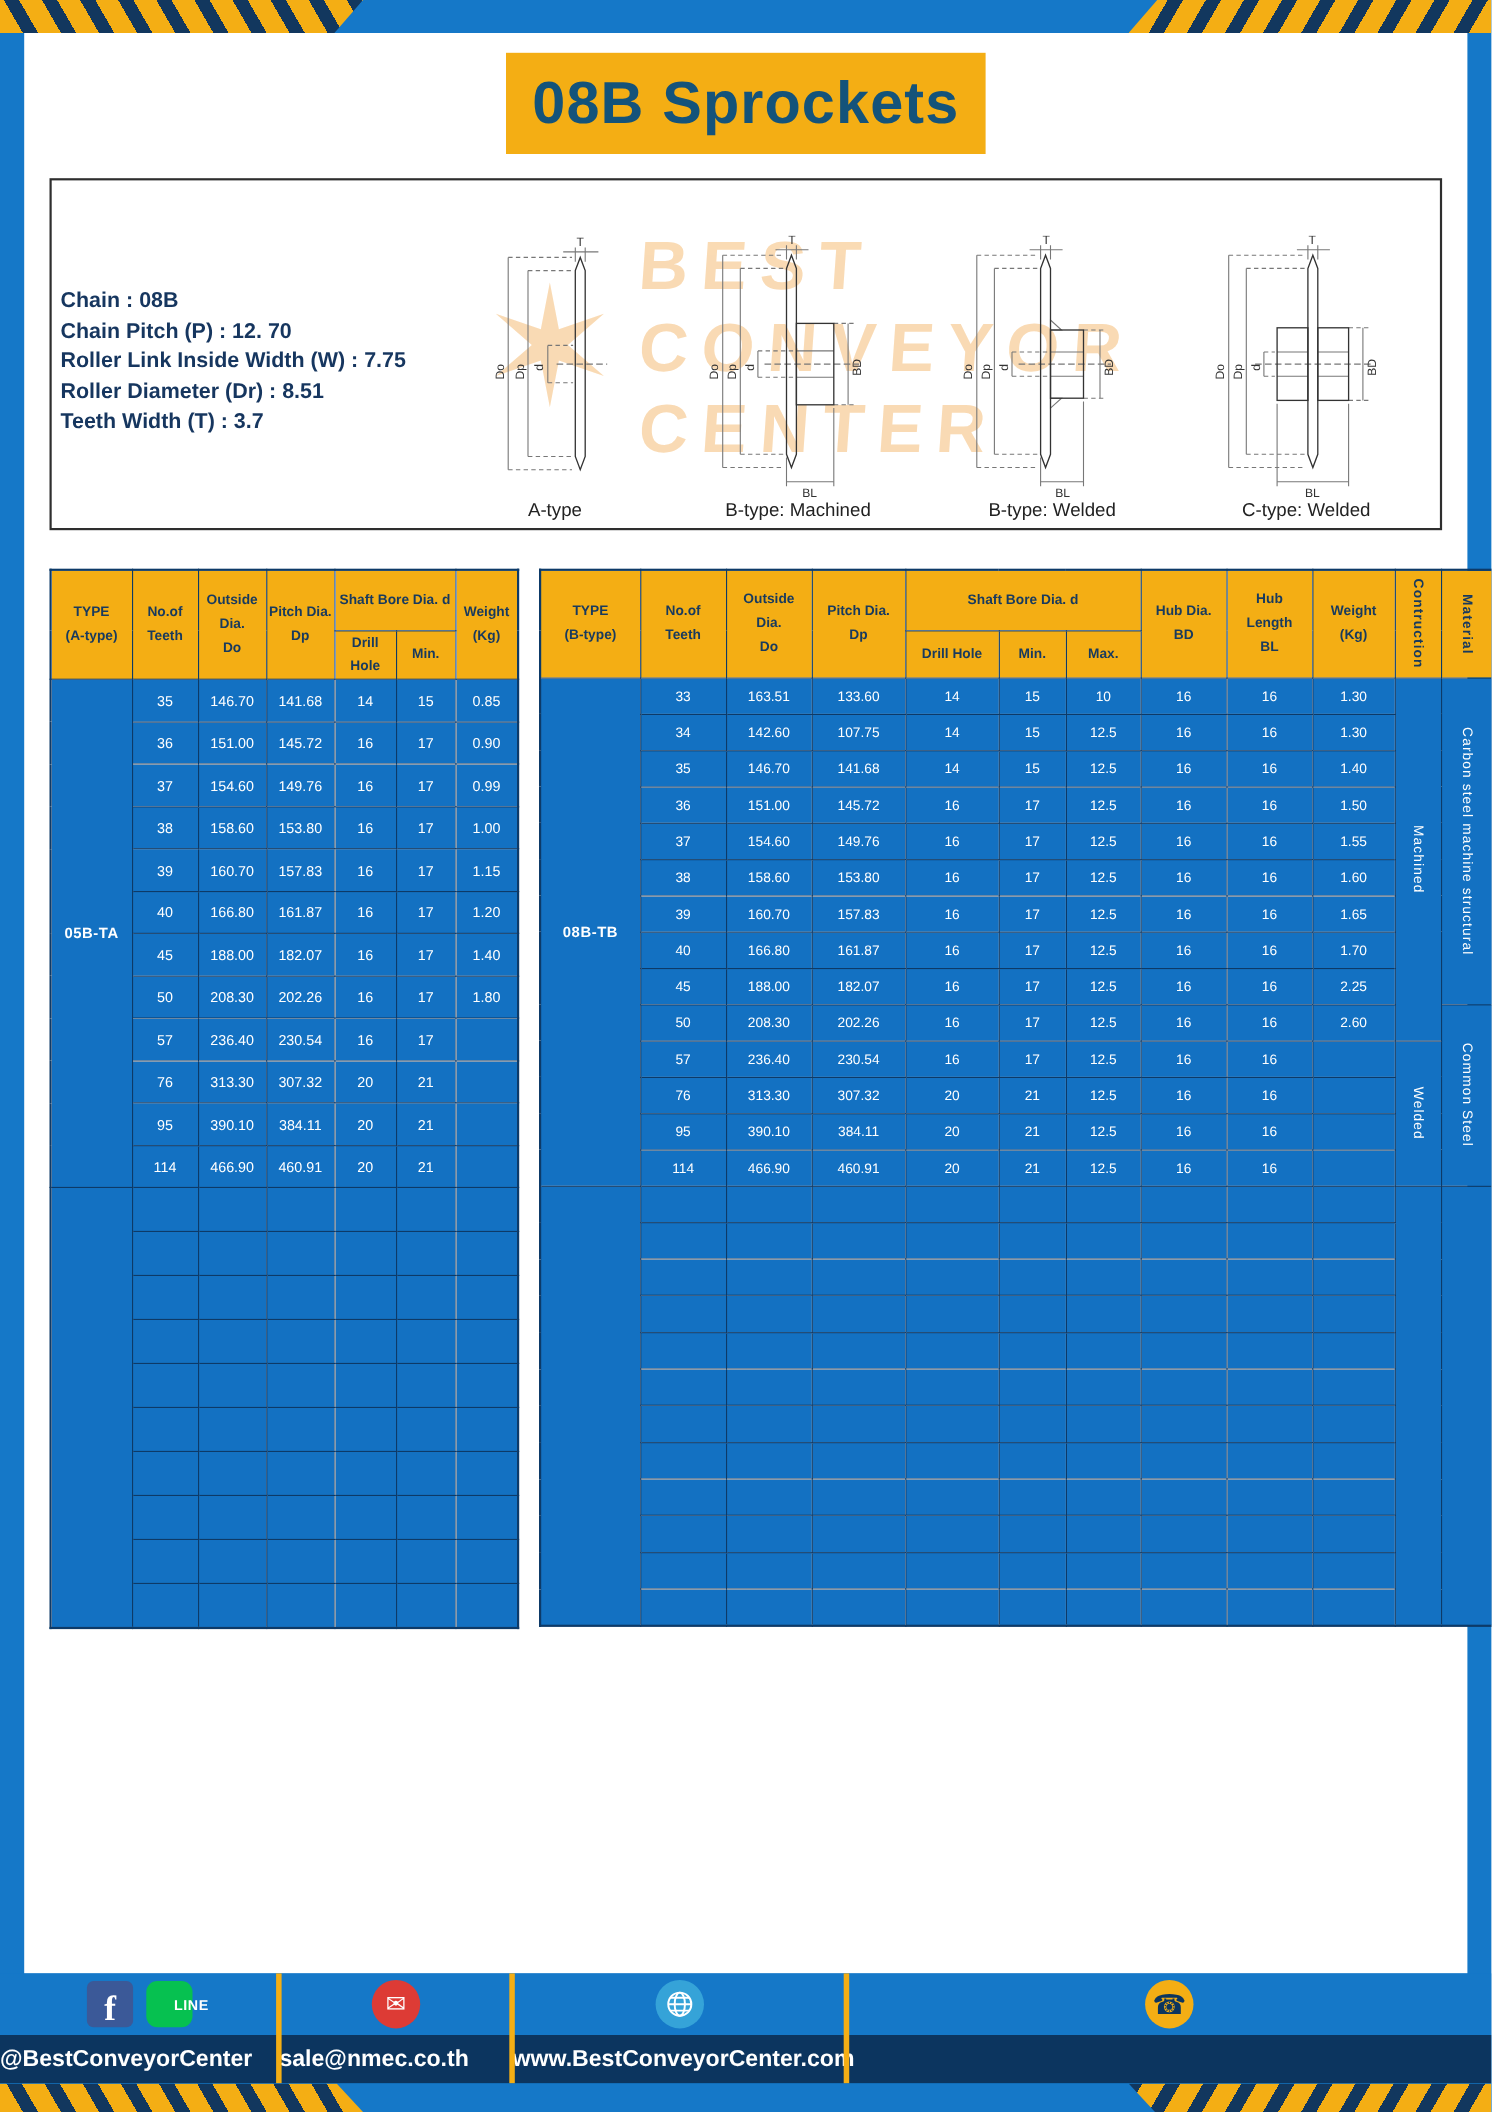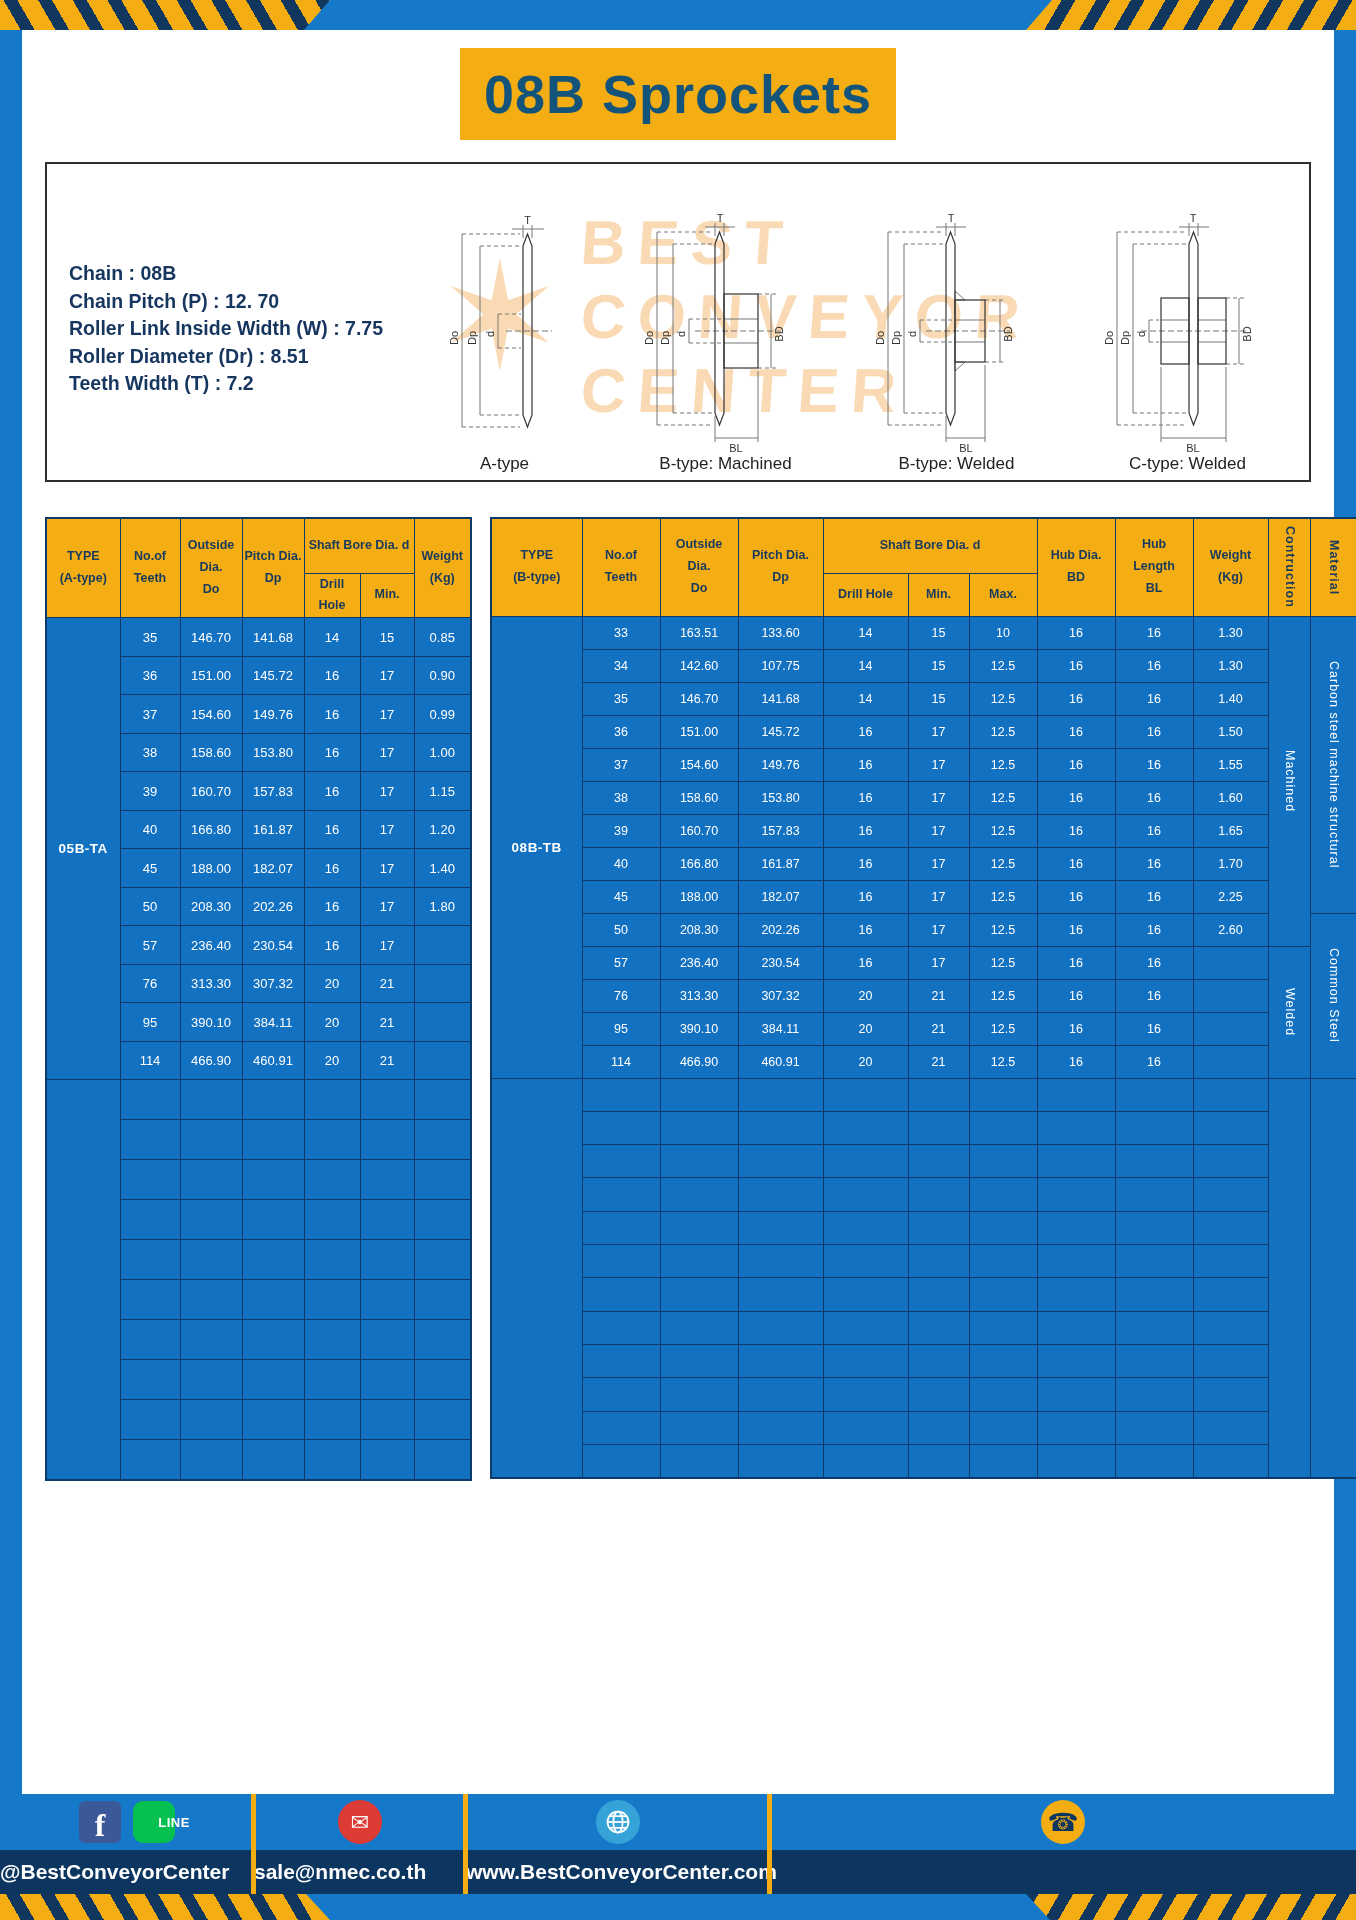--- a/index.html
+++ b/index.html
@@ -26,21 +26,21 @@
 
   .spec-box { position:relative; margin:22px 23px 0; height:320px; border:2px solid #2e2e2e; background:#fff;
     display:flex; overflow:hidden; }
 
   .watermark { position:absolute; left:390px; top:30px; right:25px; bottom:40px; z-index:0;
     display:flex; align-items:center; gap:18px; opacity:0.42; pointer-events:none; }
   .wm-star { font-family:"DejaVu Sans", sans-serif; font-size:150px; color:var(--wm,#f2a94e); line-height:1; }
   .wm-text div { font-size:62px; font-weight:bold; letter-spacing:12px; color:var(--wm,#f2a94e);
     line-height:74px; transform:skewX(-4deg); white-space:nowrap; }
 
-  .specs { position:relative; z-index:1; width:352px; padding:96px 0 0 22px; }
+  .specs { position:relative; z-index:1; width:352px; padding:96px 0 0 8px; }
   .spec-line { font-size:19.5px; font-weight:bold; color:var(--specnavy,#16365f); line-height:27.5px; white-space:nowrap; }
 
   .figures { position:relative; z-index:1; flex:1; display:flex; align-items:flex-end;
     justify-content:space-around; padding:8px 6px 6px 0; }
   .figures figure { display:flex; flex-direction:column; align-items:center; }
   .figures figcaption { font-size:17px; color:#222; margin-top:0;text-align:center; }
   .figures svg text { font-size:11px; fill:#333; font-family:"Liberation Sans",sans-serif; }
 
   .tables { margin:35px 23px 0; display:flex; gap:18px; align-items:flex-start; }
   table.tbl { border-collapse:collapse; table-layout:fixed; border:2px solid var(--grid,#0d3a68); }
@@ -99,21 +99,21 @@
           <div>CONVEYOR</div>
           <div>CENTER</div>
         </div>
       </div>
 
       <div class="specs">
         <div class="spec-line">Chain  : 08B</div>
         <div class="spec-line">Chain Pitch (P)  :  12. 70</div>
         <div class="spec-line">Roller Link Inside Width (W)  :  7.75</div>
         <div class="spec-line">Roller Diameter (Dr)  : 8.51</div>
-        <div class="spec-line">Teeth Width (T)  :  7.2</div>
+        <div class="spec-line">Teeth Width (T)  :  3.7</div>
       </div>
 
       <div class="figures">
 
         <figure>
           <svg viewBox="0 0 170 240" width="170" height="240">
             <g stroke="#777" fill="none" stroke-width="1">
               <line x1="103" y1="24" x2="103" y2="11"></line>
                 <line x1="112" y1="24" x2="112" y2="11"></line>
               <line x1="92" y1="15" x2="124" y2="15"></line>

